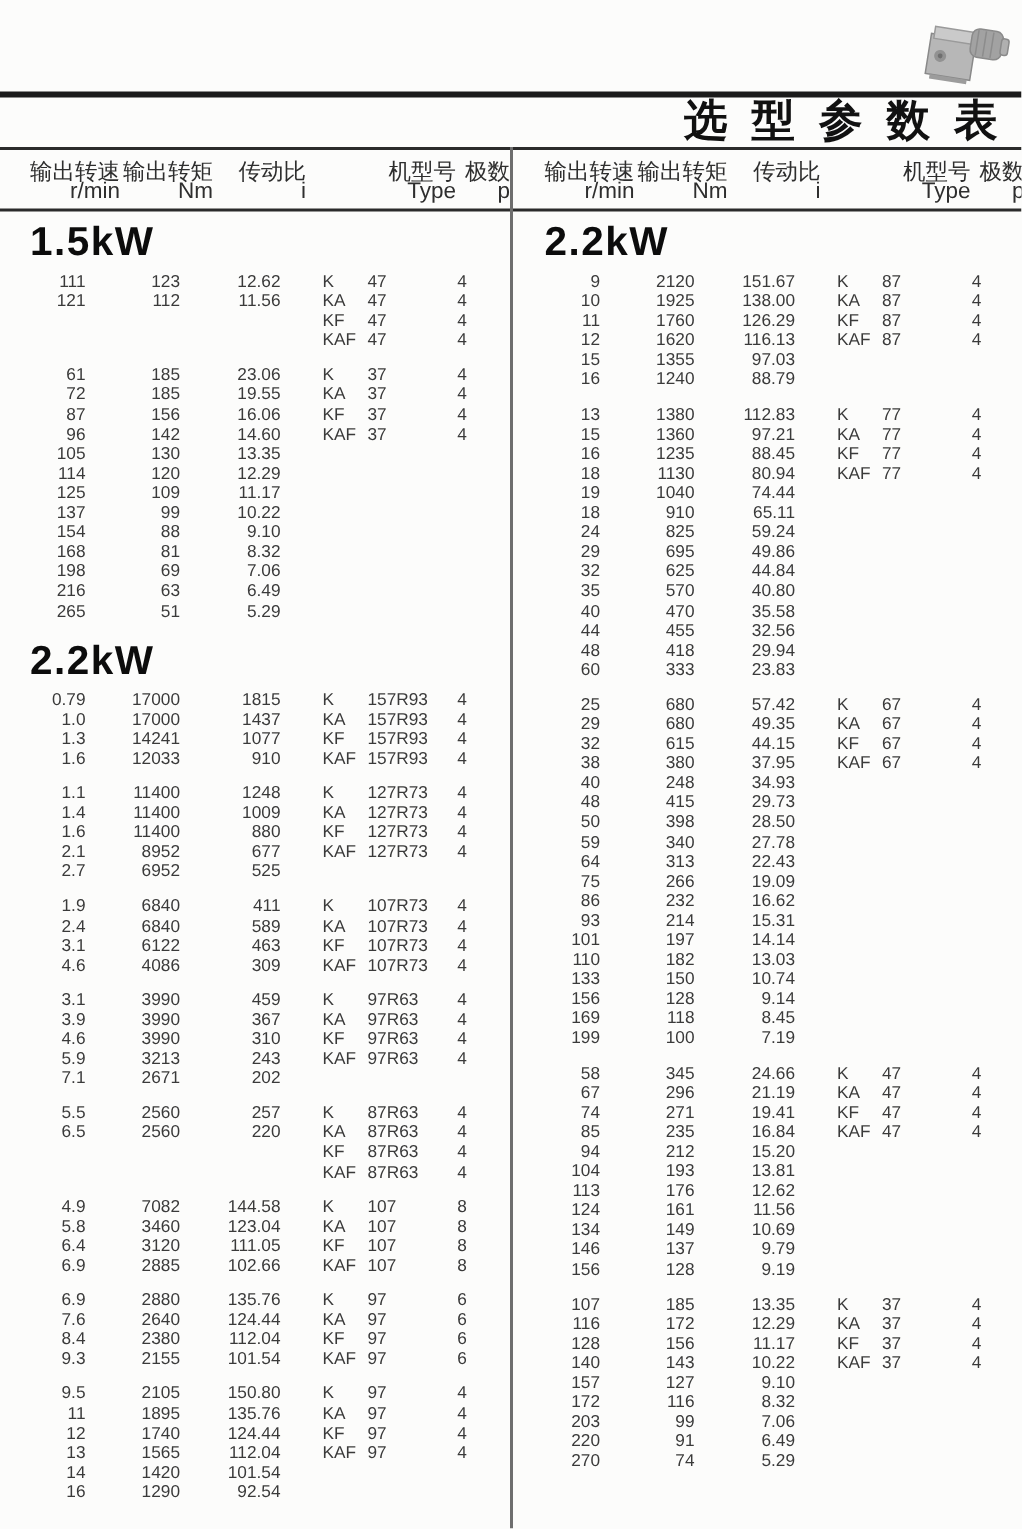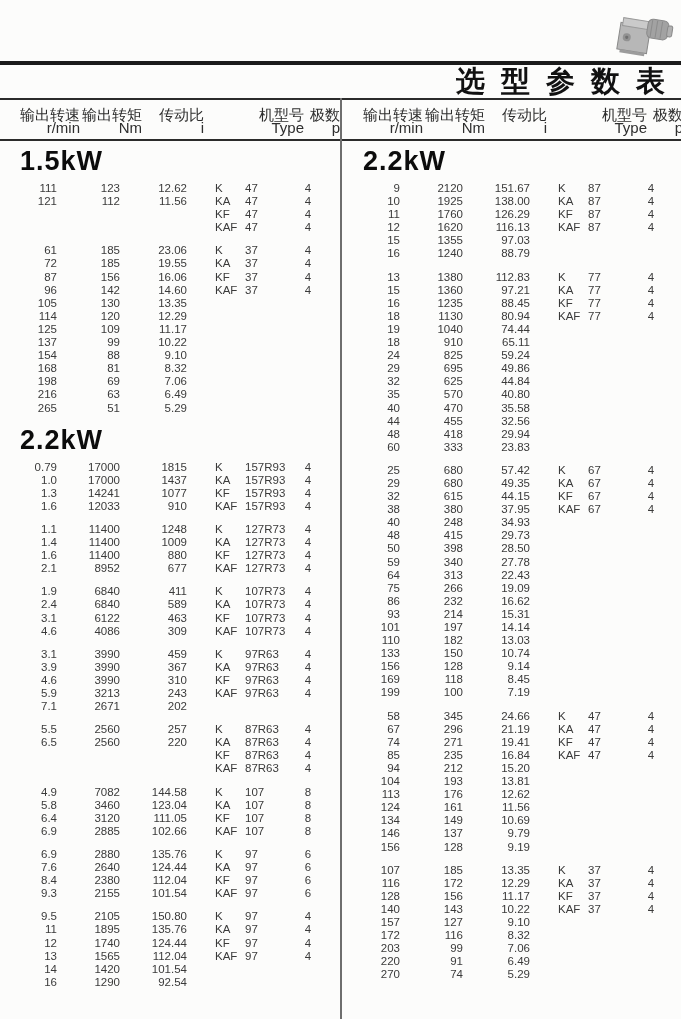--- a/index.html
+++ b/index.html
@@ -289,20 +289,27 @@
         <div class="c type"><span class="tp">KF</span><span>127R73</span></div>
         <div class="c poles">4</div>
       </div>
       <div class="row">
         <div class="c speed">2.1</div>
         <div class="c torque">8952</div>
         <div class="c ratio">677</div>
         <div class="c type"><span class="tp">KAF</span><span>127R73</span></div>
         <div class="c poles">4</div>
       </div>
+      <div class="row">
+        <div class="c speed">2.7</div>
+        <div class="c torque">6952</div>
+        <div class="c ratio">525</div>
+        <div class="c type"></div>
+        <div class="c poles"></div>
+      </div>
     </div>
     <div class="group">
       <div class="row">
         <div class="c speed">1.9</div>
         <div class="c torque">6840</div>
         <div class="c ratio">411</div>
         <div class="c type"><span class="tp">K</span><span>107R73</span></div>
         <div class="c poles">4</div>
       </div>
       <div class="row">

